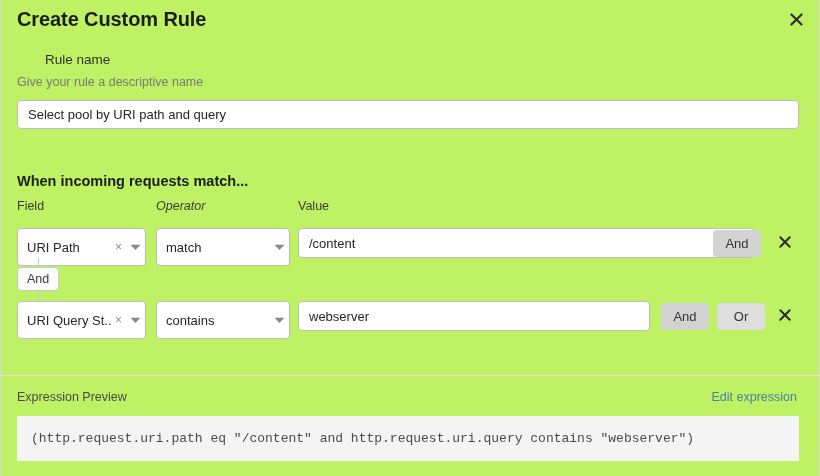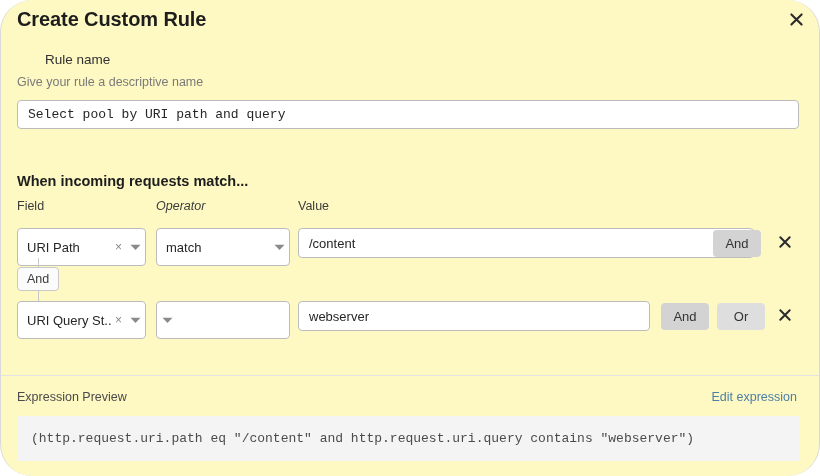--- a/index.html
+++ b/index.html
@@ -7,25 +7,24 @@
     margin: 0; padding: 0;
     width: 820px; height: 476px;
     background: #ffffff;
     font-family: "Liberation Sans", sans-serif;
     -webkit-font-smoothing: antialiased;
   }
 
   .dialog {
     position: relative;
     width: 820px; height: 476px;
-    background: #fef9c3;
+    background: #bef264;
     border-left: 1px solid #d9d9d9;
     border-right: 1px solid #d9d9d9;
     overflow: hidden;
-    border-radius: 32px;
   }
 
   
   .dlg-title {
     position: absolute;
     left: 16px; top: 8px;
     font-size: 20px;
     font-weight: bold;
     color: #1d1d1d;
     letter-spacing: -0.1px;
@@ -62,21 +61,21 @@
     border: 1px solid #bcbcbc;
     border-radius: 4px;
     font-family: "Liberation Sans", sans-serif;
     font-size: 13px;
     color: #262626;
     padding: 0 10px;
     outline: none;
   }
   #rule-name-input {
     left: 16px; top: 100px;
-    width: 782px; height: 29px; font-family: Liberation Mono, monospace;
+    width: 782px; height: 29px;
   }
 
   
   #match-heading {
     position: absolute;
     left: 16px; top: 173px;
     font-size: 14.5px;
     font-weight: bold;
     color: #1d1d1d;
   }
@@ -293,20 +292,21 @@
       <span class="sel-text">URI Query St...</span>
       <span class="sel-clear">×</span>
       <span class="caret">
         <svg width="11" height="7" viewBox="0 0 11 7">
             <path d="M0.5 0.8 L5.5 6 L10.5 0.8 Z" fill="#8a8a8a"></path>
           </svg>
       </span>
     </div>
 
     <div class="sel sel-operator">
+      <span class="sel-text">contains</span>
       <span class="caret">
         <svg width="11" height="7" viewBox="0 0 11 7">
             <path d="M0.5 0.8 L5.5 6 L10.5 0.8 Z" fill="#8a8a8a"></path>
           </svg>
       </span>
     </div>
 
     <input class="text-input val-input" id="value-2" type="text" value="webserver" style="">
 
     <button class="logic-btn" id="and-2">And</button>

